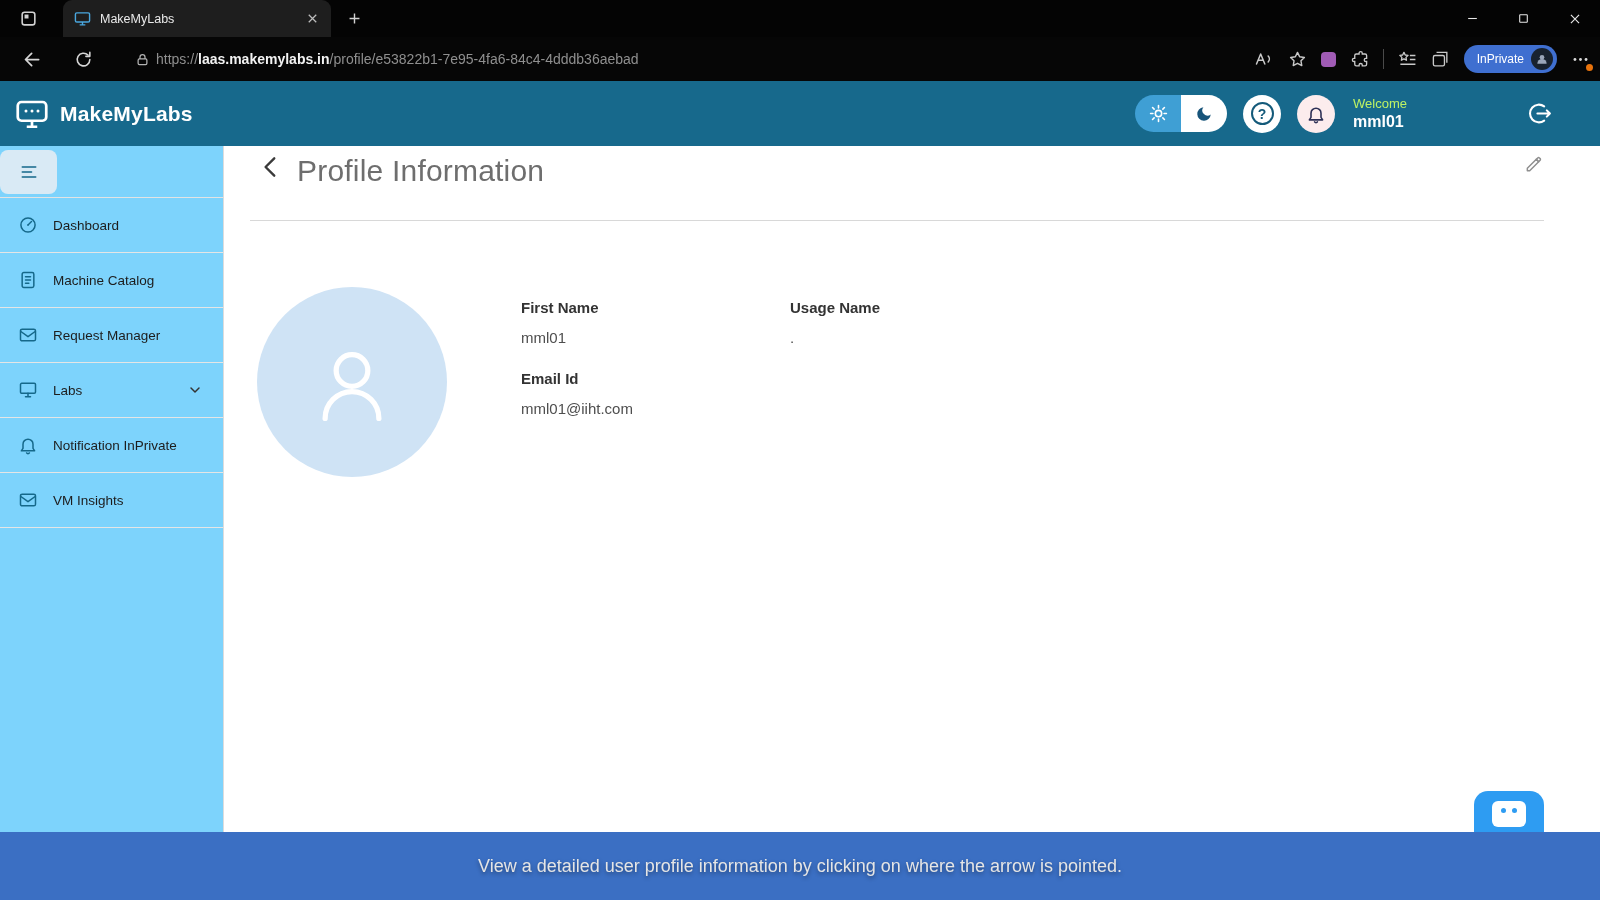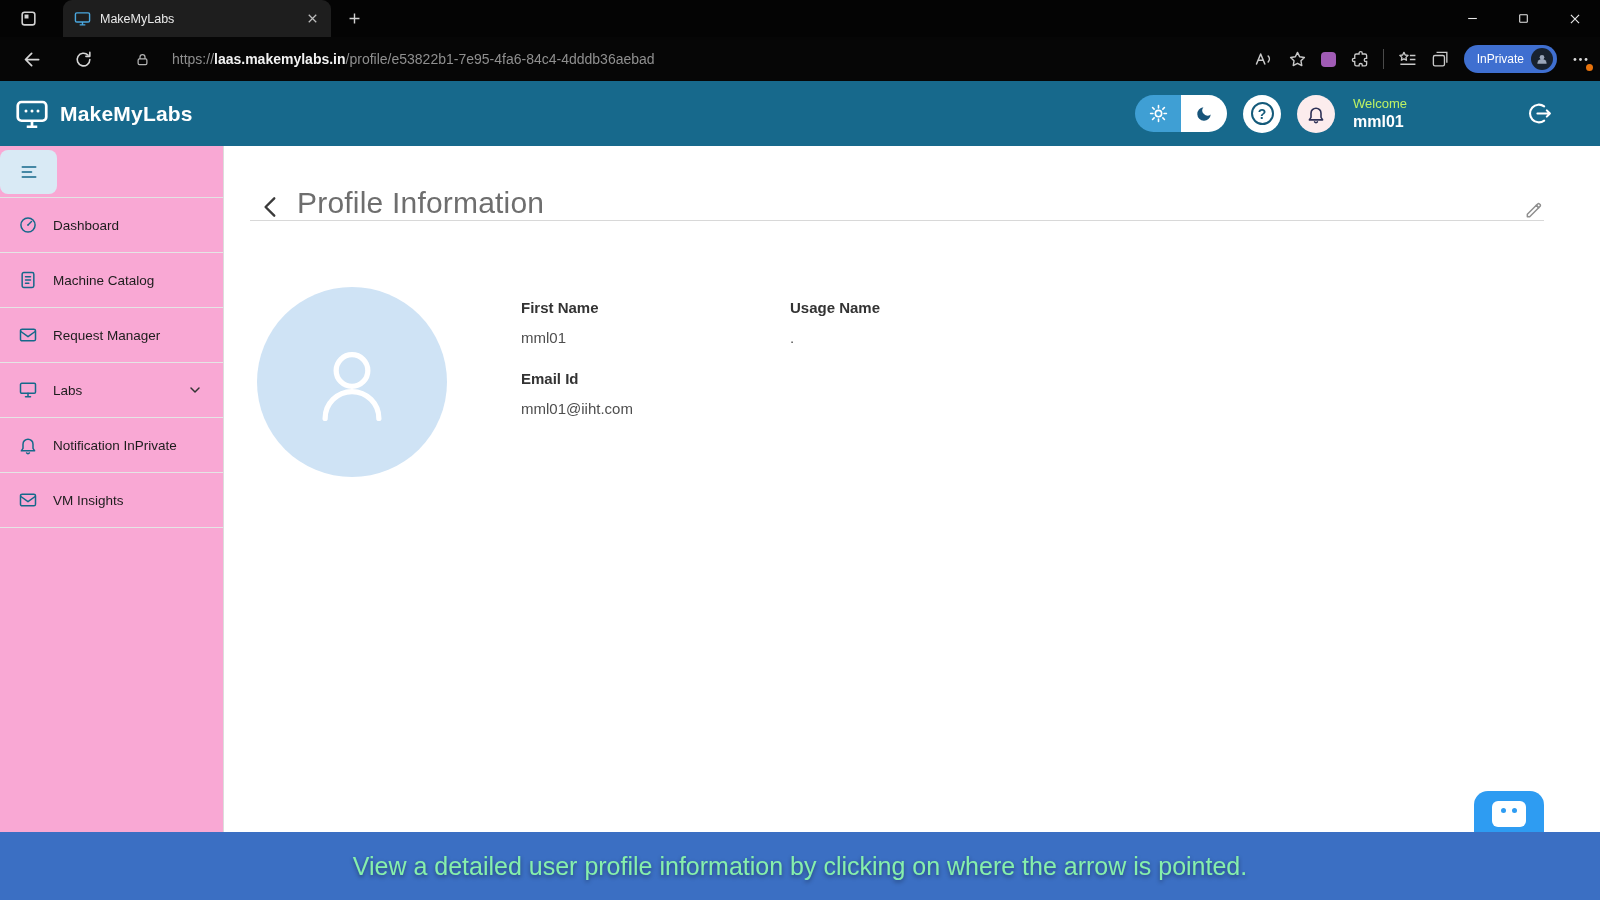--- a/index.html
+++ b/index.html
@@ -17,21 +17,21 @@
   .tab-close{color:#bdbdbd;width:15px;height:15px;flex:none}
   .newtab{color:#d2d2d2;width:17px;height:17px;margin-left:15px}
   .win-controls{position:absolute;right:0;top:0;height:37px;display:flex}
   .win-btn{width:51px;height:37px;display:flex;align-items:center;justify-content:center;color:#e8e8e8}
 
   
   .addressbar{height:44px;background:#060606;display:flex;align-items:center;position:relative}
   .nav-btn{color:#d6d6d6}
   .back{margin-left:22px}
   .refresh{margin-left:31px}
-  .url-zone{display:flex;align-items:center;margin-left:42px;gap:22px;min-width:0}
+  .url-zone{display:flex;align-items:center;margin-left:42px;gap:6px;min-width:0}
   .lock{color:#b3b3b3}
   .url{font-size:14px;white-space:nowrap}
   .url .dim{color:#8f8f8f}
   .url .strong{color:#f2f2f2;font-weight:700}
   .addr-right{position:absolute;right:10px;top:0;height:44px;display:flex;align-items:center;gap:14px}
   .a-icon{color:#c9c9c9}
   .ext-square{width:15px;height:15px;border-radius:4px;background:#a05bb5}
   .vsep{width:1px;height:20px;background:#4a4a4a}
   .inprivate{height:28px;border-radius:14px;background:#3f6fd0;display:flex;align-items:center;gap:7px;padding:0 4px 0 13px}
   .inprivate-label{color:#fff;font-size:12px;font-weight:400}
@@ -51,47 +51,47 @@
   .circle-btn{width:38px;height:38px;border-radius:50%;background:#fff;display:flex;align-items:center;justify-content:center}
   .circle-btn.bell{background:#fceced;color:#2c2f55}
   .qring{width:23px;height:23px;border-radius:50%;border:2px solid #145a7a;color:#145a7a;font-size:14px;font-weight:700;display:flex;align-items:center;justify-content:center}
   .welcome{margin-left:2px}
   .welcome .wl{color:#bef264;font-size:13px}
   .welcome .wu{color:#fff;font-size:16px;font-weight:700;margin-top:2px}
   .logout{margin-left:104px;color:#fff}
 
   
   .body-row{display:flex;height:754px}
-  .sidebar{width:224px;border-right:1px solid #dcdcdc;background:#f9a8d4}
+  .sidebar{width:224px;border-right:1px solid #dcdcdc;background:#7dd3fc}
   .menu-toggle-row{height:52px;border-bottom:1px solid #e3e3e3;display:flex;align-items:center}
   .menu-toggle{width:57px;height:44px;background:#d9eaf5;border-radius:8px;display:flex;align-items:center;justify-content:center;color:#15688a}
   .side-item{height:55px;display:flex;align-items:center;border-bottom:1px solid #e5e5e5;padding:0 20px 0 18px}
   .sicon{color:#15688a;width:20px;flex:none}
   .slabel{font-size:13.5px;color:#1d1d1d;margin-left:15px}
   .side-chevron{margin-left:auto;color:#333}
 
   
   .main{flex:1;background:#fff}
-  .main-head{display:flex;align-items:flex-end;height:74px;padding:8px 56px 0 34px}
+  .main-head{display:flex;align-items:flex-start;height:74px;padding:8px 56px 0 34px}
   .back-chevron{color:#3a3a3a}
   .page-title{font-size:30px;color:#6e6e6e;margin-left:13px;letter-spacing:.2px}
   .edit-btn{margin-left:auto;color:#8f8f8f}
   .divider{height:1px;background:#d8d8d8;margin:0 56px 0 26px}
   .profile{display:flex;padding:66px 0 0 33px}
   .avatar{width:190px;height:190px;border-radius:50%;background:#cfe3f5;display:flex;align-items:center;justify-content:center;flex:none}
   .fields{margin-left:74px;margin-top:12px;display:grid;grid-template-columns:269px auto;row-gap:24px;align-content:start}
   .flabel{font-size:15px;font-weight:700;color:#333}
   .fvalue{font-size:15px;color:#4e4e4e;margin-top:13px}
 
   
   .chat-widget{position:absolute;right:56px;top:791px;width:70px;height:62px;background:#2e9cf2;border-radius:14px;z-index:5;display:flex;justify-content:center;padding-top:10px}
   .widget-face{width:34px;height:26px;background:#fff;border-radius:6px;display:flex;justify-content:center;gap:6px;padding-top:7px}
   .widget-face i{width:5px;height:5px;border-radius:50%;background:#2e9cf2}
   .banner{position:absolute;left:0;bottom:0;width:100%;height:68px;background:#3b6fc3;display:flex;align-items:center;justify-content:center;z-index:10}
-  .banner-text{color:#86efac;font-size:25px;text-shadow:0 2px 4px rgba(0,0,0,.4)}
+  .banner-text{color:#e5e5e5;font-size:18px;text-shadow:0 2px 4px rgba(0,0,0,.4)}
 </style>
 </head>
 <body>
 
 <div class="screen">
 
   <div class="titlebar">
     <span class="tab-overview">
       <svg width="19" height="19" viewBox="0 0 24 24" fill="none" stroke="currentColor" stroke-width="2">
           <rect x="4" y="4" width="16" height="16" rx="3"></rect>

